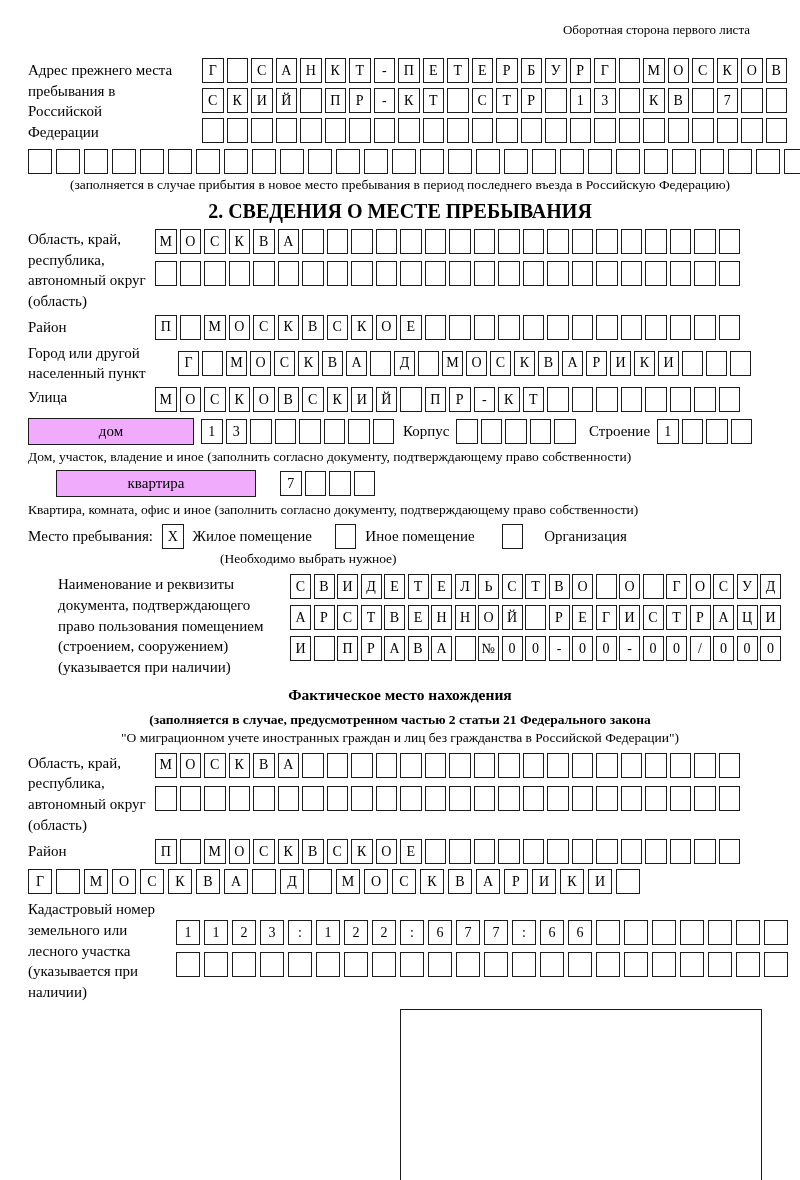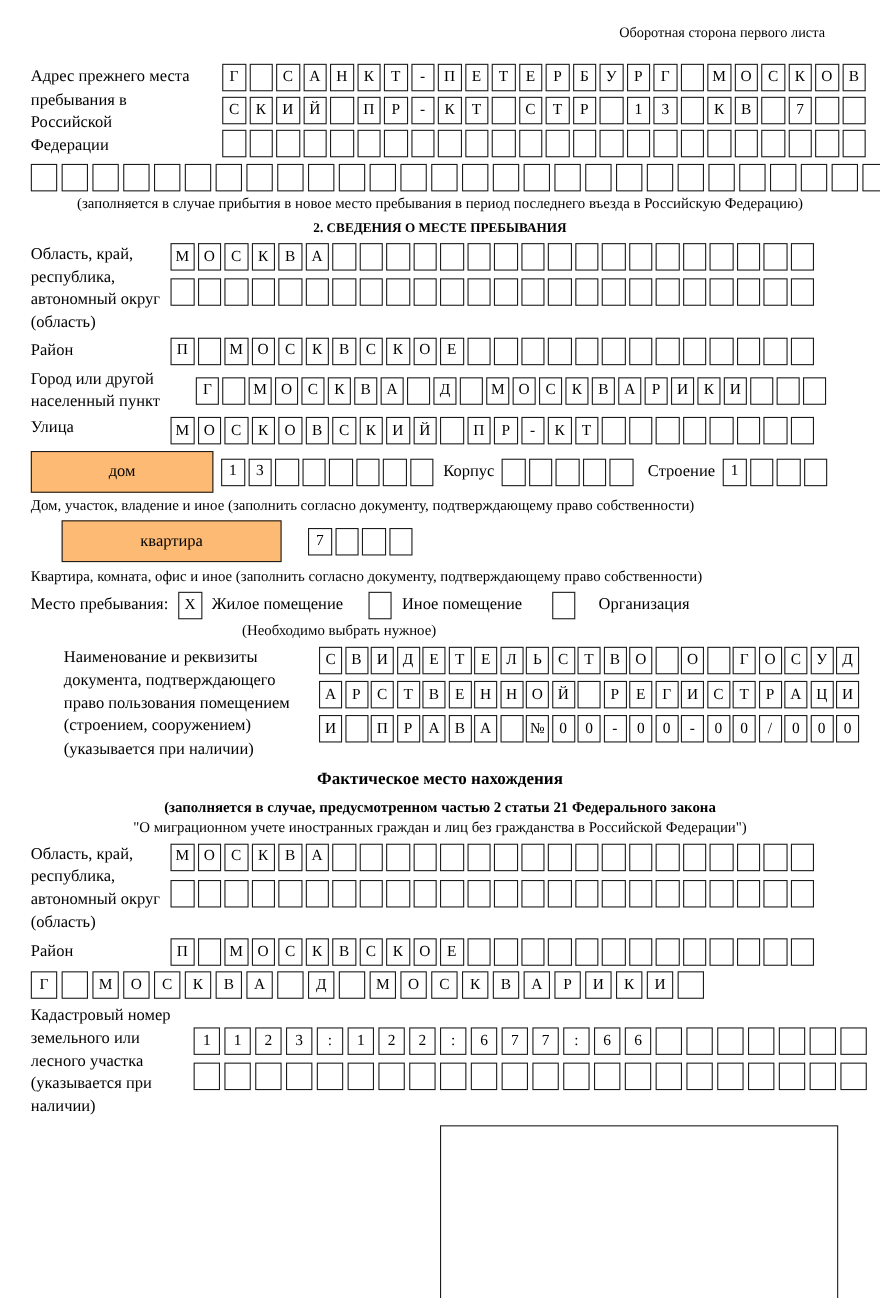--- a/index.html
+++ b/index.html
@@ -29,26 +29,26 @@
   .cells-wide { gap: 4px; }
   .cells-wide .cell { width: 24px; }
   .cells-doc { gap: 2.5px; }
   .cells-doc .cell { width: 21px; }
 
   .gap-rows > .cellrow { margin-bottom: 5px; }
 
   .note { font-size: 13.5px; }
   .note-center { text-align: center; }
 
-  .sec-title { text-align: center; font-weight: bold; font-size: 12px; }
+  .sec-title { text-align: center; font-weight: bold; font-size: 20px; }
 
   .named-box {
-    border: 1.6px solid #1c1c1c; height: 38px;
+    border: 1.6px solid #1c1c1c; height: 27px;
     display: inline-flex; align-items: center; justify-content: center;
-    font-size: 15px; flex: none; background:#fdba74;
+    font-size: 15px; flex: none; background:#f0abfc;
   }
 
   .inline-items { display: flex; align-items: center; }
 
   .stamp-box {
     width: 362px; height: 178px; border: 1.7px solid #1c1c1c;
     margin-left: 372px; background: #fff;
   }
 </style>
 </head>

